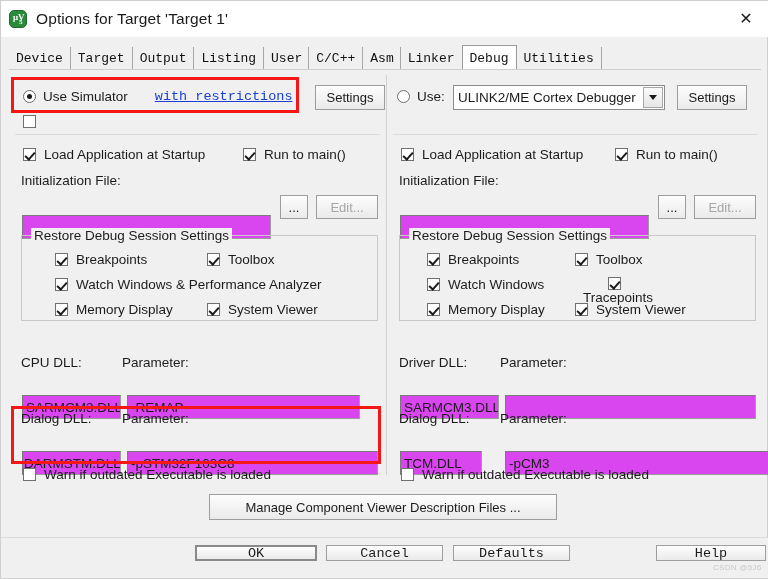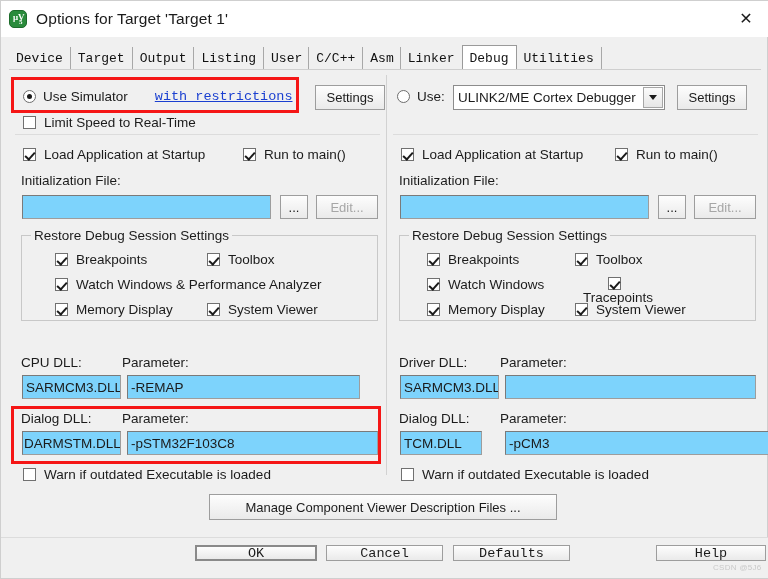--- a/index.html
+++ b/index.html
@@ -125,28 +125,29 @@
   }
   .btn {
     background: linear-gradient(#fdfdfd, #eaeaea);
     border: 1px solid #9d9d9d;
     font-size: 13px; color: #1b1b1b;
     display: flex; align-items: center; justify-content: center;
     font-family: "Liberation Sans", sans-serif;
   }
   .btn.disabled { color: #a6a6a6; }
   .txt {
-    background: #7dd3fc;
+    background: #d946ef;
     border: 1px solid #9d9d9d;
     border-top-color: #7a7a7a; border-left-color: #7a7a7a;
     font-size: 13.5px; color: #1b1b1b;
     display: flex; align-items: center;
     padding-left: 3px;
     overflow: hidden; white-space: nowrap;
     font-family: "Liberation Sans", sans-serif;
+    margin-top: 20px;
   }
   .link {
     font-family: "Liberation Mono", monospace;
     font-size: 13.5px; color: #1a3fd0;
     text-decoration: underline;
   }
   .combo {
     background: #ffffff;
     border: 1px solid #8c8c8c;
     display: flex; align-items: center;
@@ -240,21 +241,20 @@
 
     <div class="row" style="position:absolute; left:8px; top:10px;">
       <div class="radio checked"></div>
       <span class="lbl" style="margin-left:7px;">Use Simulator</span>
       <span class="link" style="margin-left:27px;">with restrictions</span>
     </div>
     <div class="btn" style="position:absolute; left:300px; top:6px; width:70px; height:25px;">Settings</div>
 
     <div class="row" style="position:absolute; left:8px; top:36px;">
       <div class="cbox"></div>
-      <span class="lbl" style="margin-left:8px;">Limit Speed to Real-Time</span>
     </div>
 
     <div class="row" style="position:absolute; left:8px; top:68px;">
       <div class="cbox checked"></div>
       <span class="lbl" style="margin-left:8px;">Load Application at Startup</span>
     </div>
     <div class="row" style="position:absolute; left:228px; top:68px;">
       <div class="cbox checked"></div>
       <span class="lbl" style="margin-left:8px;">Run to main()</span>
     </div>

